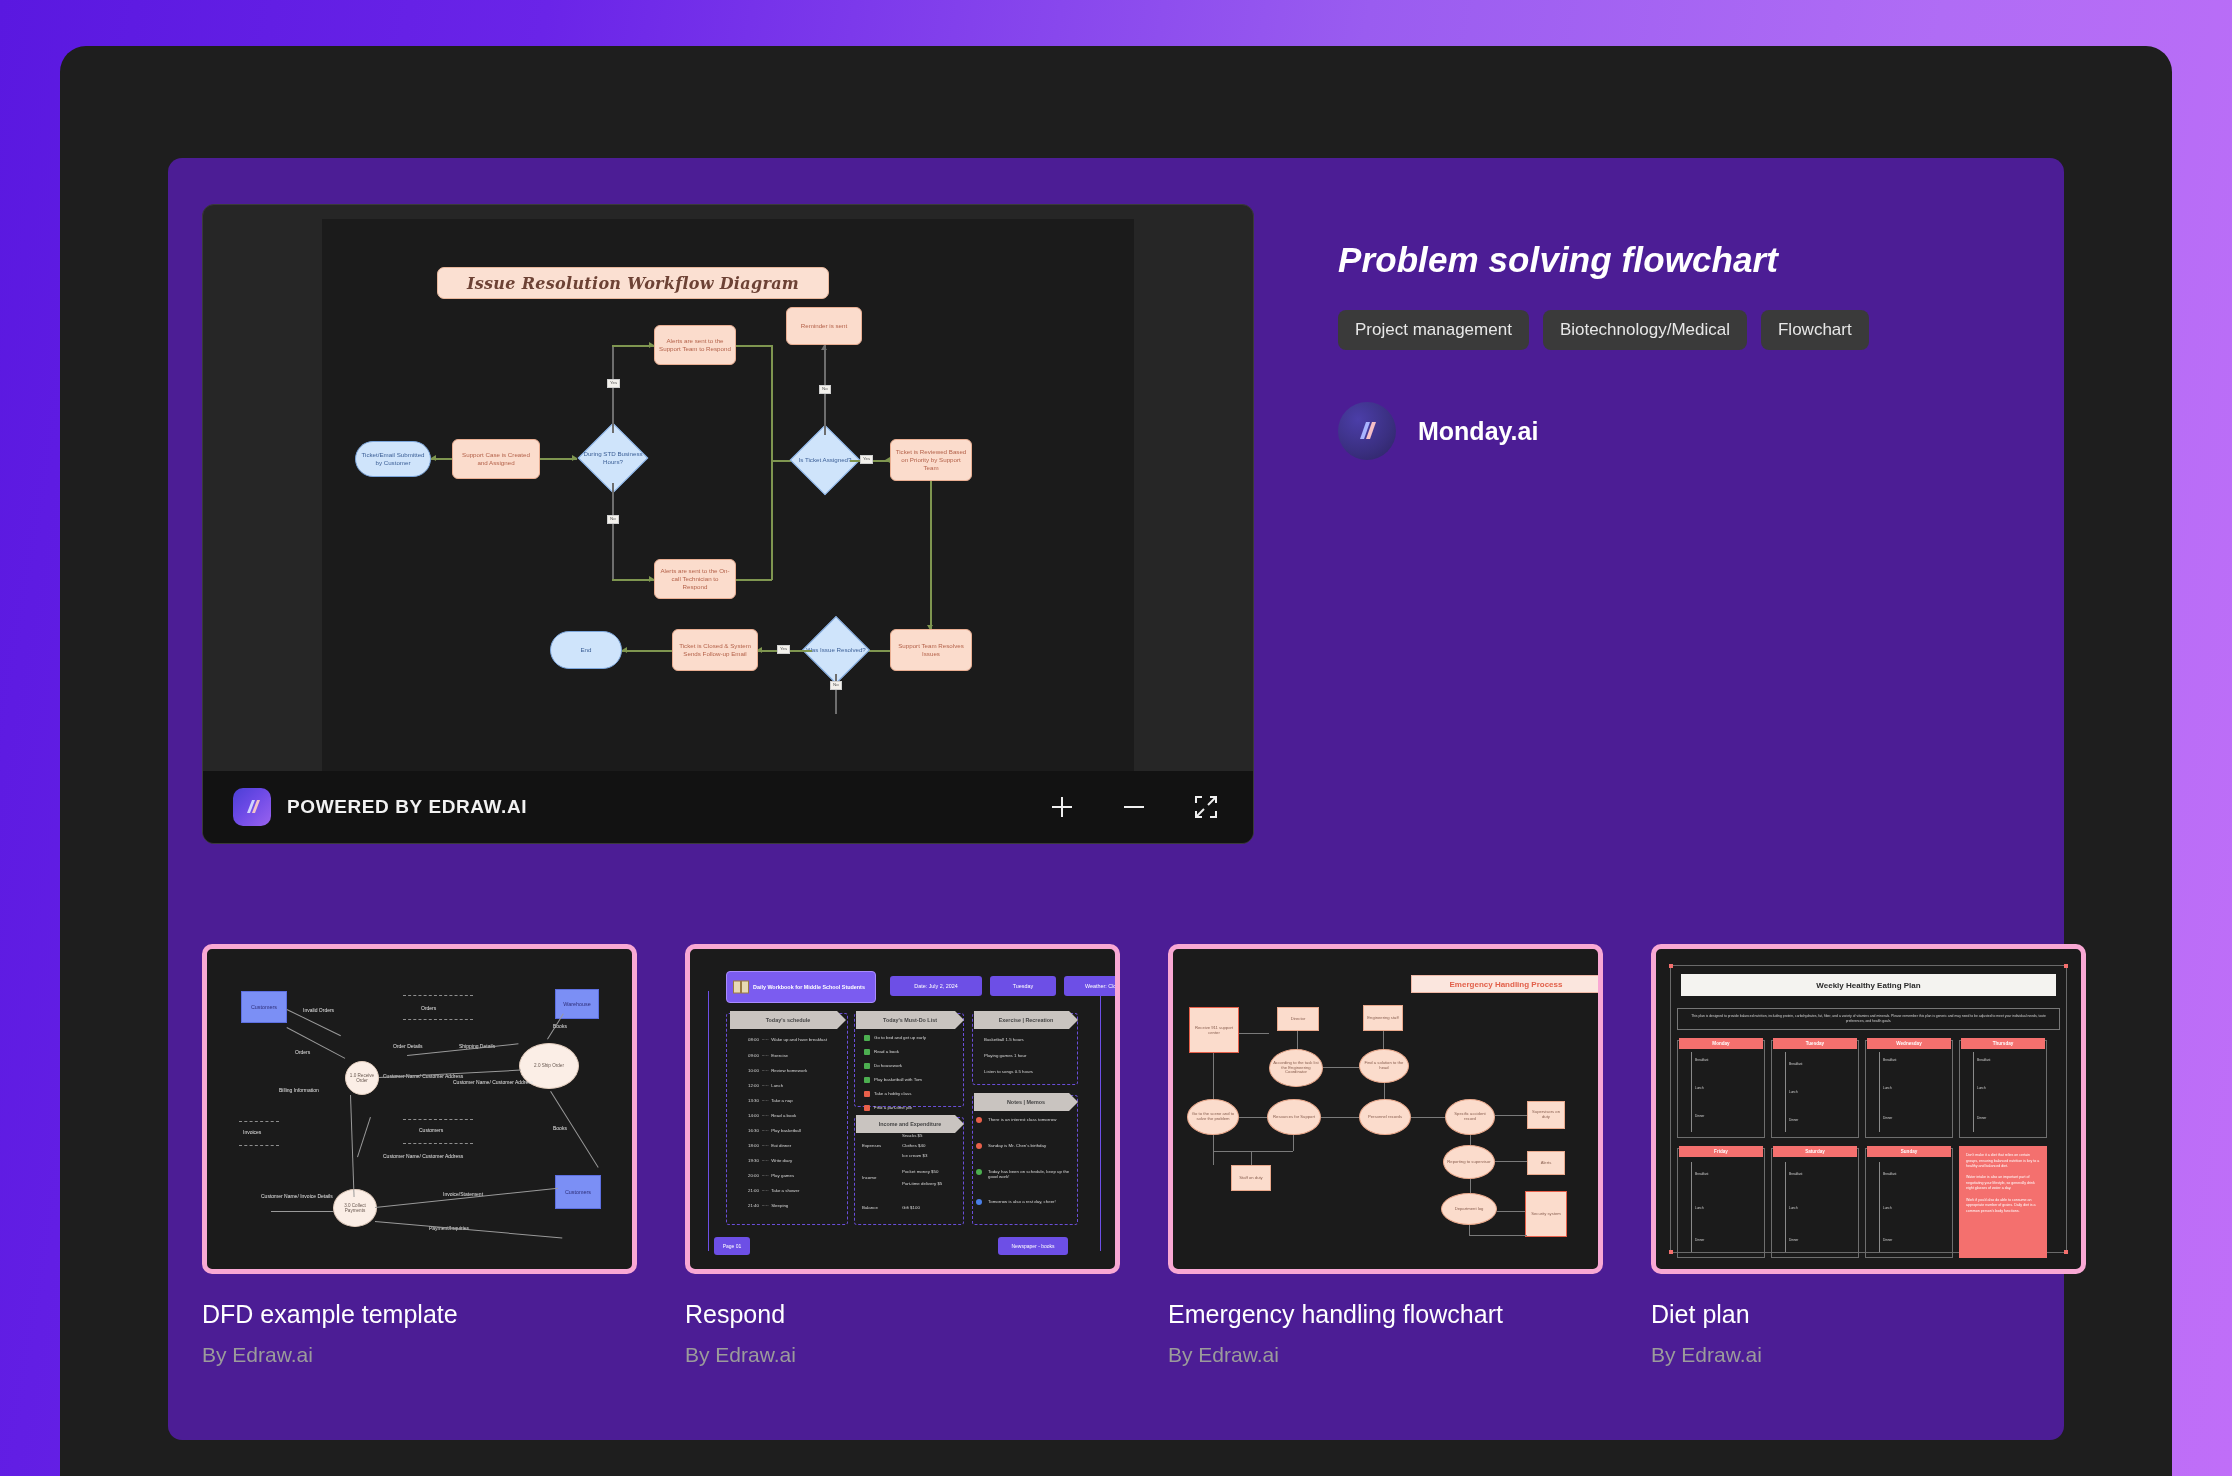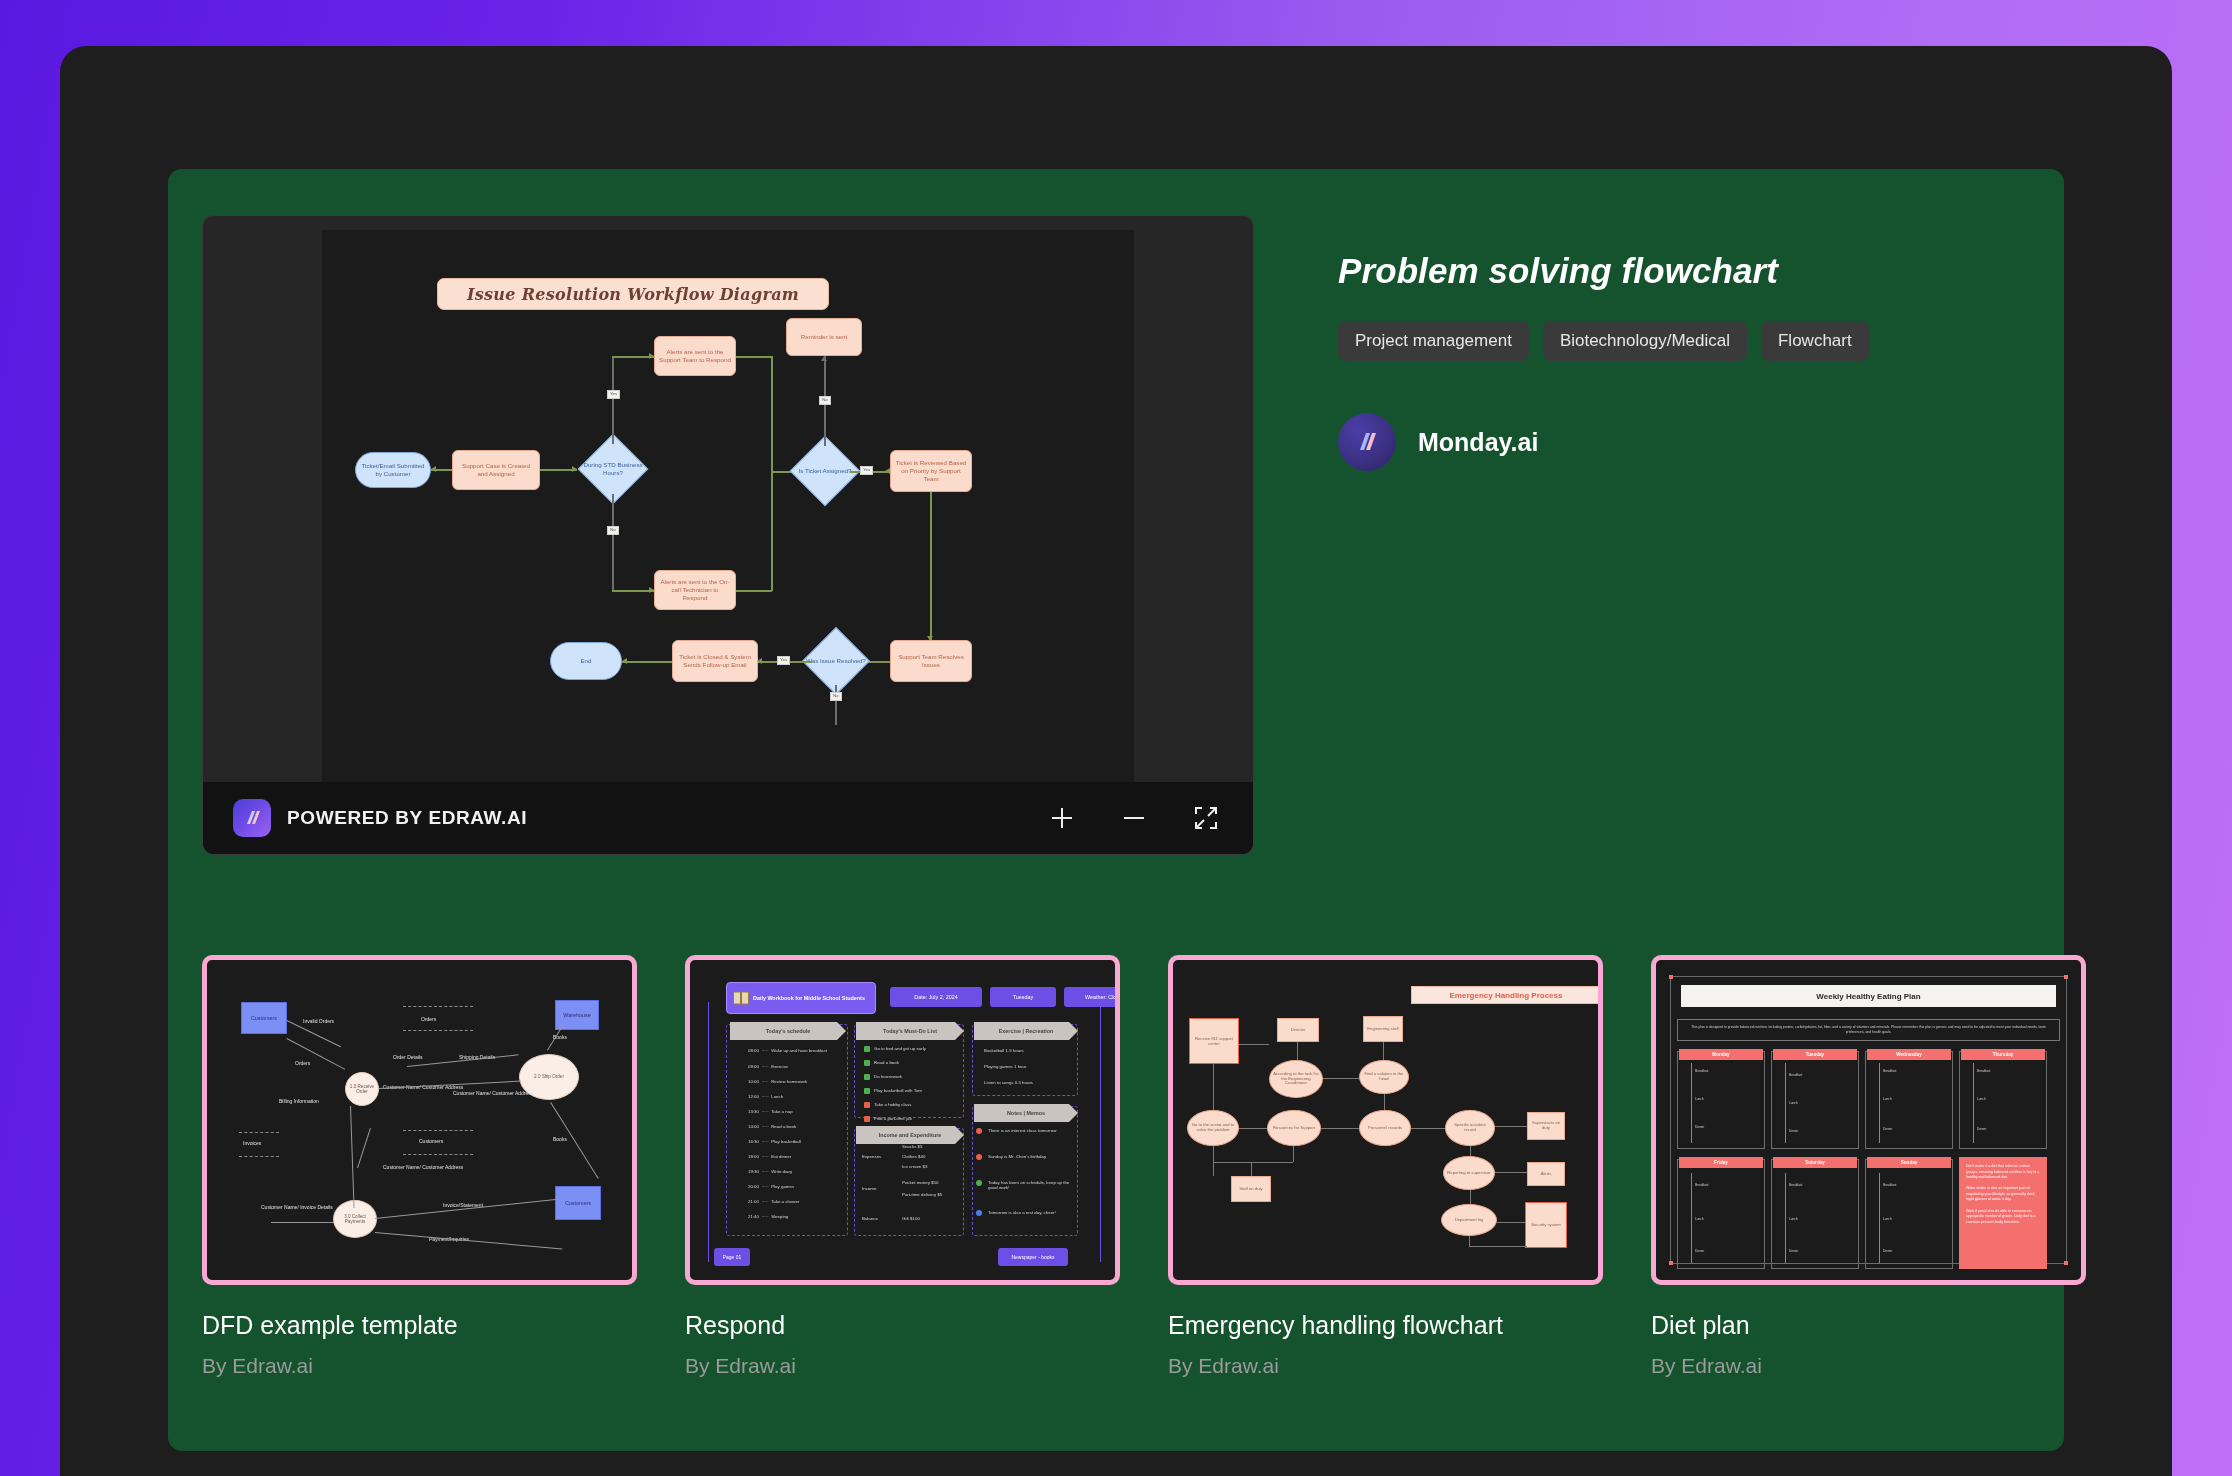--- a/index.html
+++ b/index.html
@@ -18,23 +18,23 @@
     position: absolute;
     left: 60px; top: 46px;
     width: 2112px; height: 1430px;
     background: #1e1e1e;
     border-radius: 26px 26px 0 0;
     overflow: hidden;
   }
 
   .page-body {
     position: absolute;
-    left: 108px; top: 123px;
+    left: 108px; top: 112px;
     width: 1896px; height: 1282px;
-    background: #14532d;
+    background: #4c1d95;
     border-radius: 14px;
   }
 
   
   .top-row { position: absolute; left: 34px; top: 46px; width: 1830px; height: 640px; }
 
   .preview-panel {
     position: absolute; left: 0; top: 0;
     width: 1052px; height: 640px;
     background: #262626;

